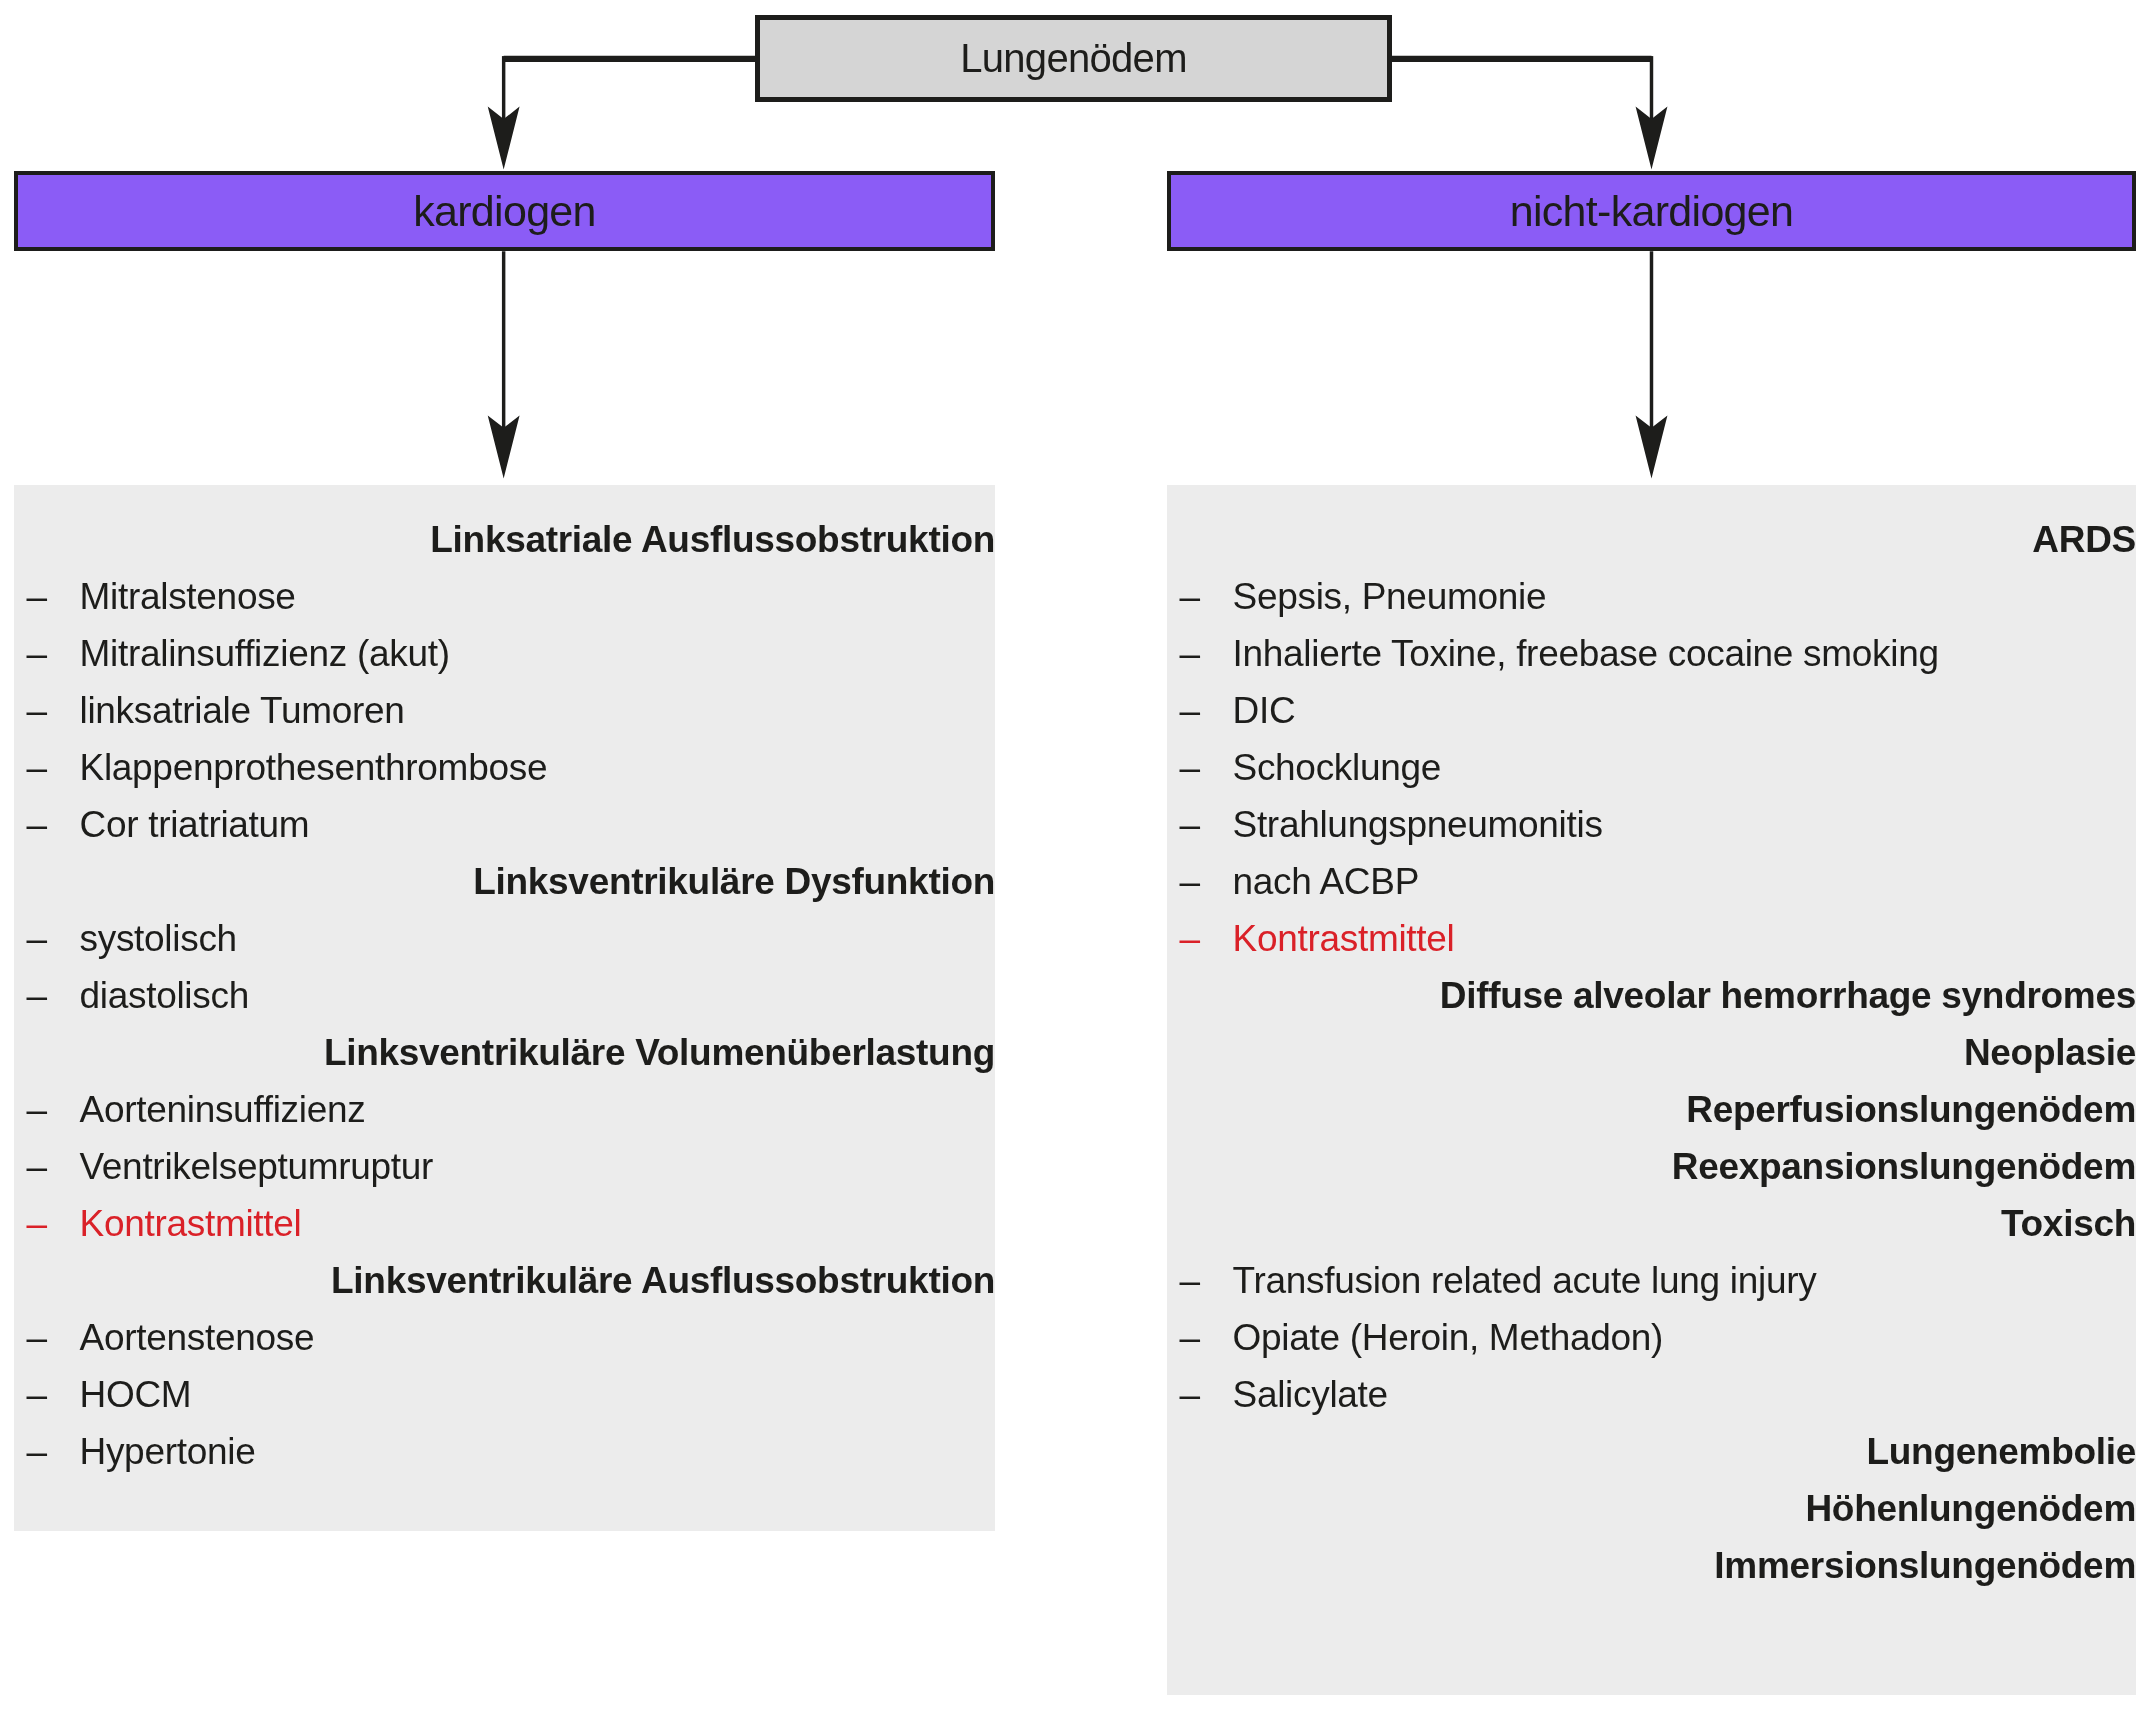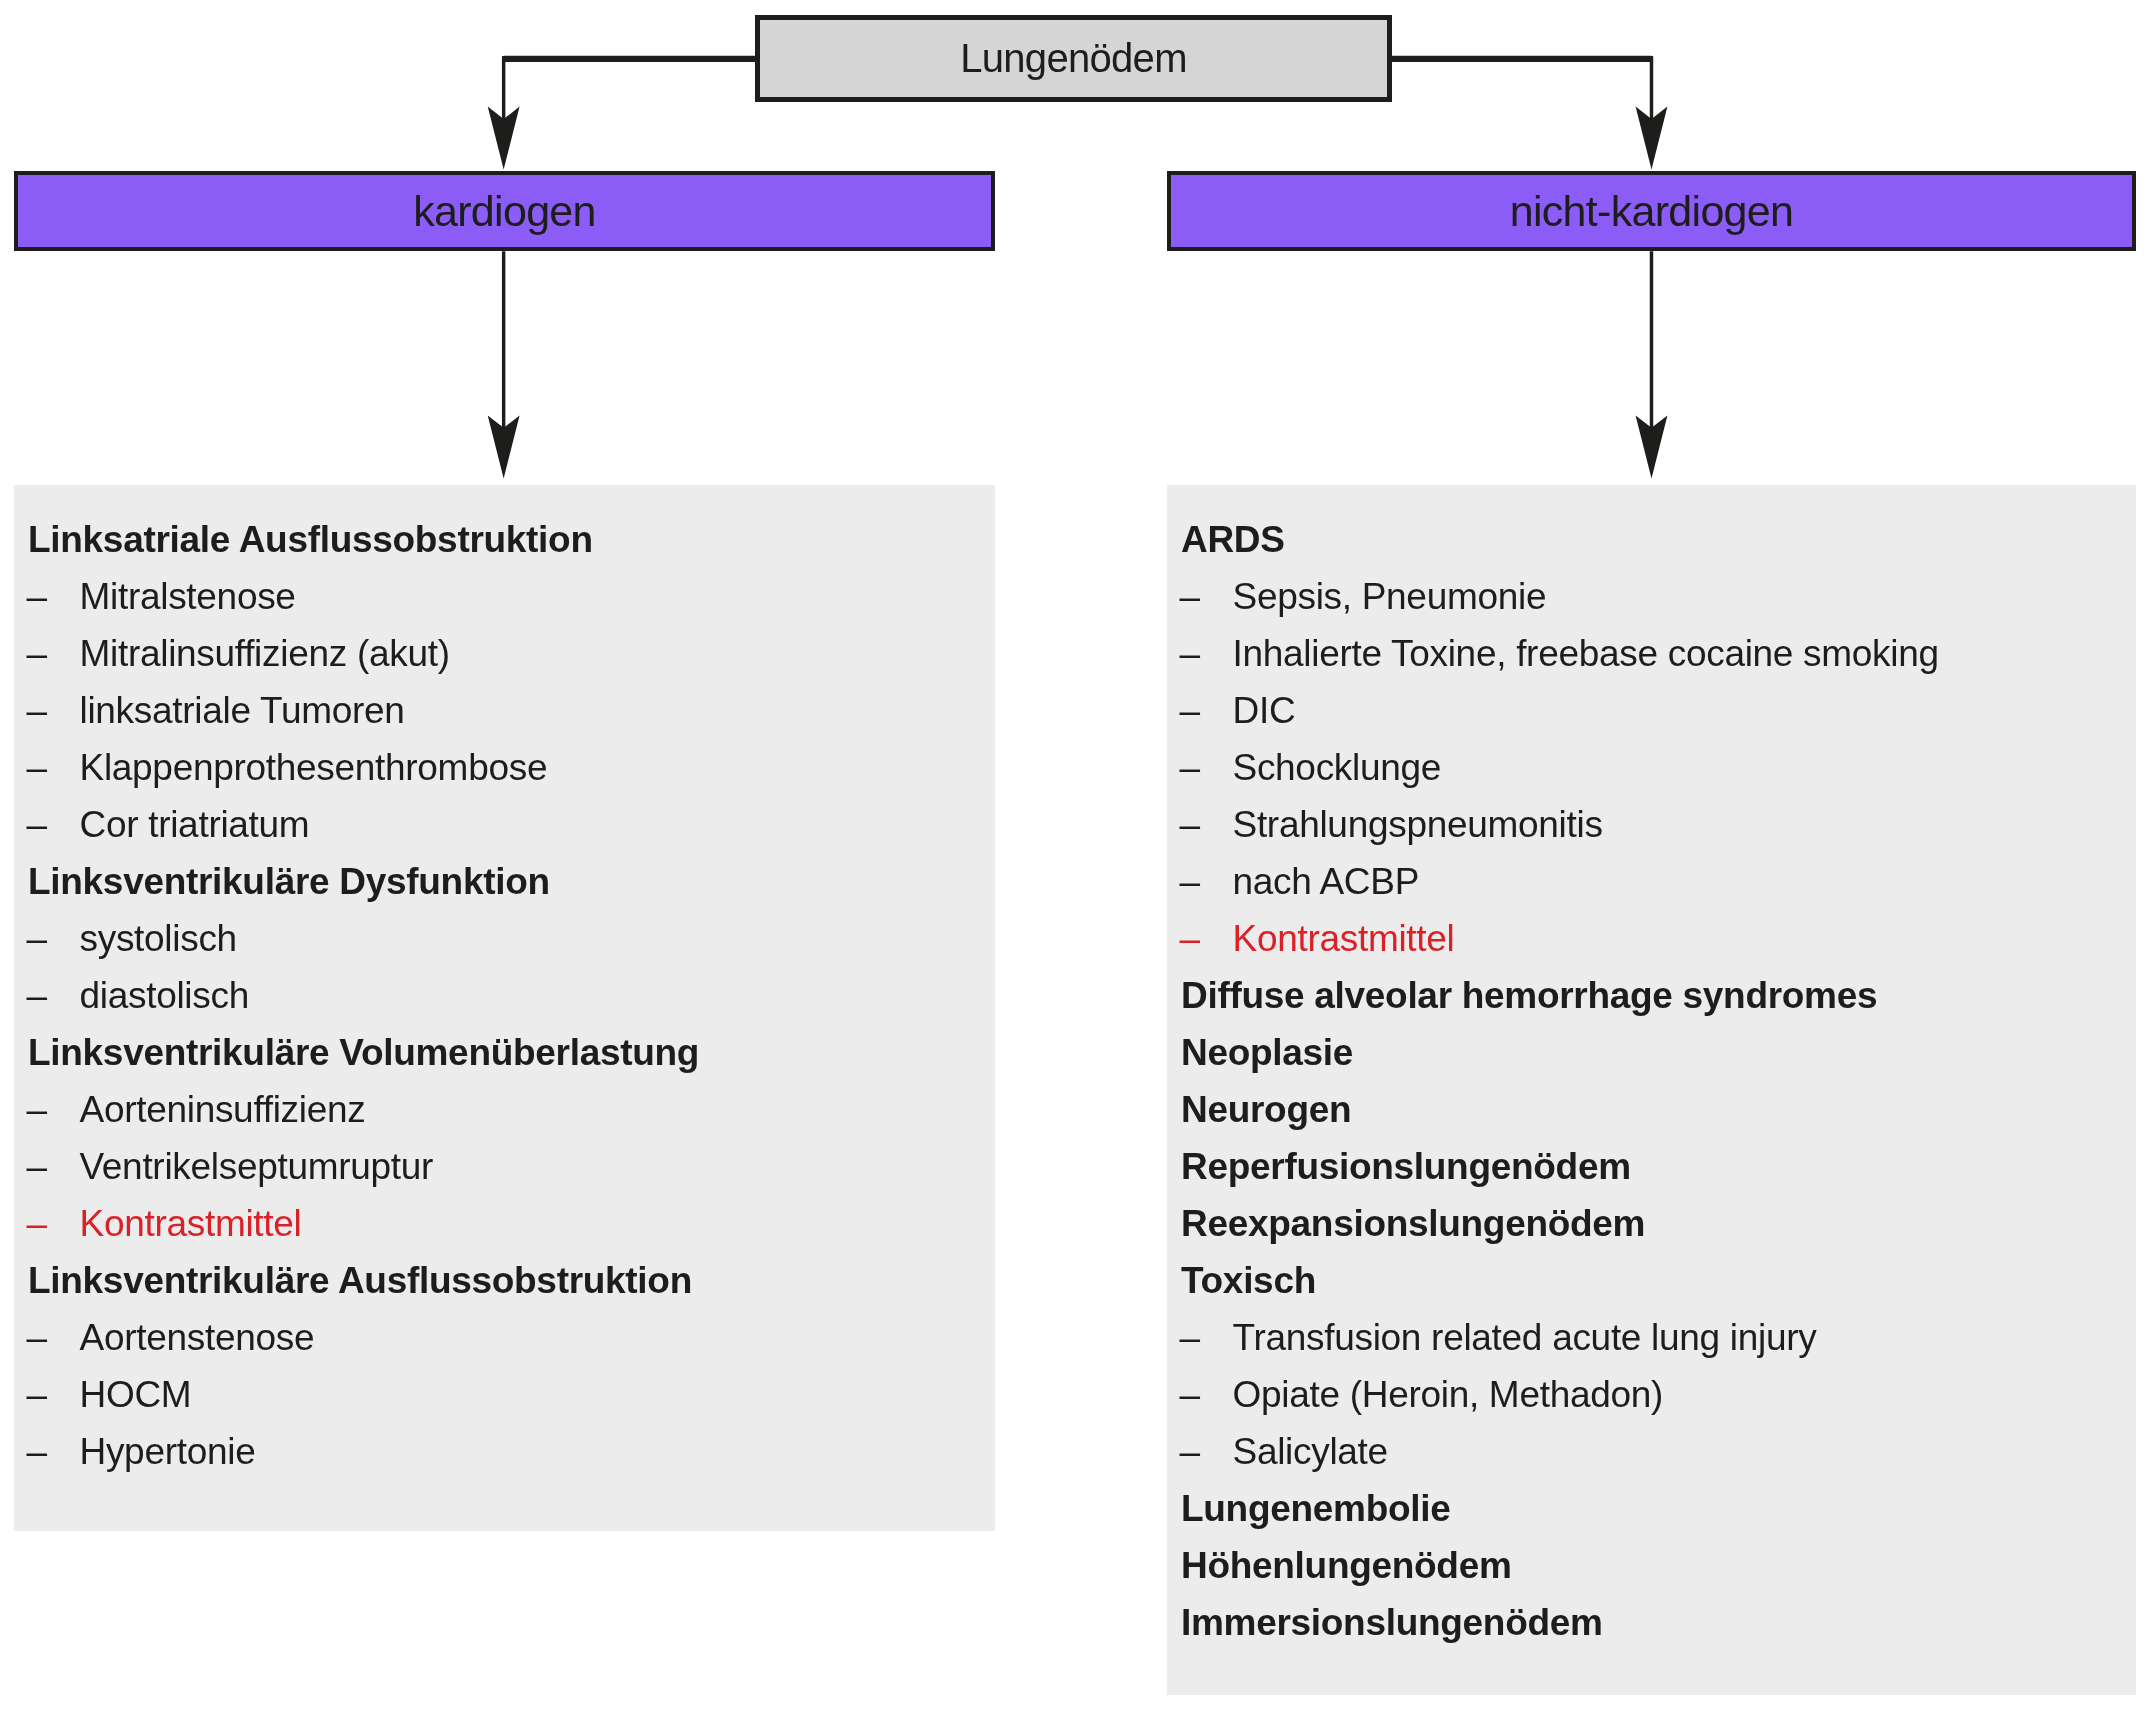--- a/index.html
+++ b/index.html
@@ -52,21 +52,21 @@
   }
   .panel.left{left:14px;top:485px;width:981px;height:1046px;}
   .panel.right{left:1167px;top:485px;width:969px;height:1210px;}
   .row{
     height:57px;
     display:flex;align-items:center;
     font-size:37px;line-height:57px;
     letter-spacing:-0.3px;
     white-space:nowrap;
   }
-  .row.heading{padding-left:14px;font-weight:bold;}
+  .row.heading{padding-left:14px;font-weight:bold;justify-content:flex-end;}
   .row.sub{padding-left:12.5px;}
   .row .dash{display:inline-block;width:53px;flex:0 0 53px;}
   .row.red{color:var(--highlight-red);}
 </style>
 </head>
 <body>
 
 <div class="page">
 
   <svg class="wires" width="2151" height="1710" viewBox="0 0 3106 2470">
@@ -201,23 +201,20 @@
         <span class="dash">–</span>
         <span class="txt">Kontrastmittel</span>
       </div>
       <div class="row heading">
         <span class="txt">Diffuse alveolar hemorrhage syndromes</span>
       </div>
       <div class="row heading">
         <span class="txt">Neoplasie</span>
       </div>
       <div class="row heading">
-        <span class="txt">Neurogen</span>
-      </div>
-      <div class="row heading">
         <span class="txt">Reperfusionslungenödem</span>
       </div>
       <div class="row heading">
         <span class="txt">Reexpansionslungenödem</span>
       </div>
       <div class="row heading">
         <span class="txt">Toxisch</span>
       </div>
       <div class="row sub">
         <span class="dash">–</span>

